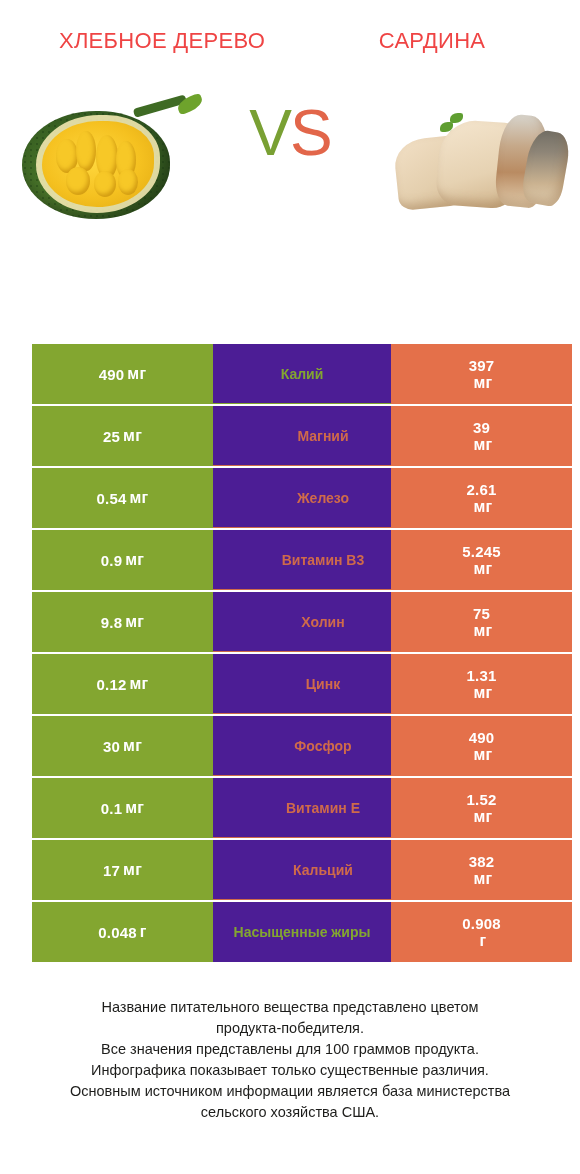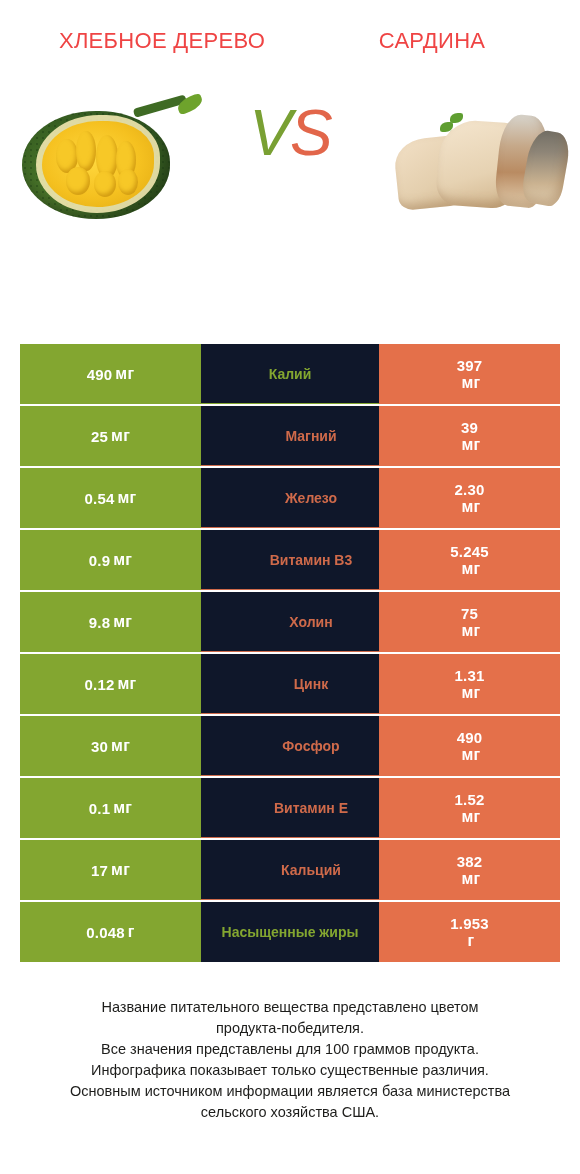--- a/index.html
+++ b/index.html
@@ -46,21 +46,20 @@
   
   .hero {
     position: relative;
     height: 180px;
     margin-top: 16px;
     display: flex;
     align-items: center;
     justify-content: space-between;
     padding: 0 14px;
     box-sizing: border-box;
-    font-style: italic;
   }
   .hero-img {
     width: 180px;
     height: 140px;
     position: relative;
   }
 
   
   .jackfruit { position: relative; width: 100%; height: 100%; }
   .jf-stem {
@@ -177,21 +176,21 @@
     font-weight: 400;
     letter-spacing: -2px;
     pointer-events: none;
   }
   .vs .v { color: #79a033; }
   .vs .s { color: #e2664a; }
 
   
   .table {
     position: absolute;
-    left: 20px;
+    left: 32px;
     top: 344px;
     width: 540px;
   }
   .row {
     display: flex;
     align-items: stretch;
     height: 60px;
     margin-bottom: 2px;
   }
   .cell {
@@ -210,21 +209,21 @@
   }
   .cell-left { background: #83a630; }
   .cell-right { background: #e4704a; flex-direction: column; }
   .unit {
     font-size: 16px;
     font-weight: 700;
     margin-left: 3px;
   }
   .cell-mid {
     flex: 1 1 auto;
-    background: #0f172a;
+    background: #4c1d95;
     font-size: 14px;
     font-weight: 700;
     line-height: 18px;
     padding: 0 6px;
     border-bottom: 1px solid transparent;
   }
   .row.win-left  .cell-mid { color: #83a630; border-bottom-color: #83a630; }
   .row.win-right .cell-mid { color: #cf6a4a; border-bottom-color: #cf6a4a; padding-left: 48px; }
   .row:last-child .cell-mid { border-bottom-color: transparent; }
 
@@ -317,21 +316,21 @@
           <span class="unit">мг</span>
         </div>
       </div>
       <div class="row win-right">
         <div class="cell cell-left">
           <span>0.54</span>
           <span class="unit">мг</span>
         </div>
         <div class="cell cell-mid">Железо</div>
         <div class="cell cell-right">
-          <span>2.30</span>
+          <span>2.61</span>
           <span class="unit">мг</span>
         </div>
       </div>
       <div class="row win-right">
         <div class="cell cell-left">
           <span>0.9</span>
           <span class="unit">мг</span>
         </div>
         <div class="cell cell-mid">Витамин B3</div>
         <div class="cell cell-right">
@@ -394,21 +393,21 @@
           <span class="unit">мг</span>
         </div>
       </div>
       <div class="row win-left">
         <div class="cell cell-left">
           <span>0.048</span>
           <span class="unit">г</span>
         </div>
         <div class="cell cell-mid">Насыщенные жиры</div>
         <div class="cell cell-right">
-          <span>1.953</span>
+          <span>0.908</span>
           <span class="unit">г</span>
         </div>
       </div>
     </div>
 
   <div class="footer">
     <p>Название питательного вещества представлено цветом</p>
     <p>продукта-победителя.</p>
     <p>Все значения представлены для 100 граммов продукта.</p>
     <p>Инфографика показывает только существенные различия.</p>

